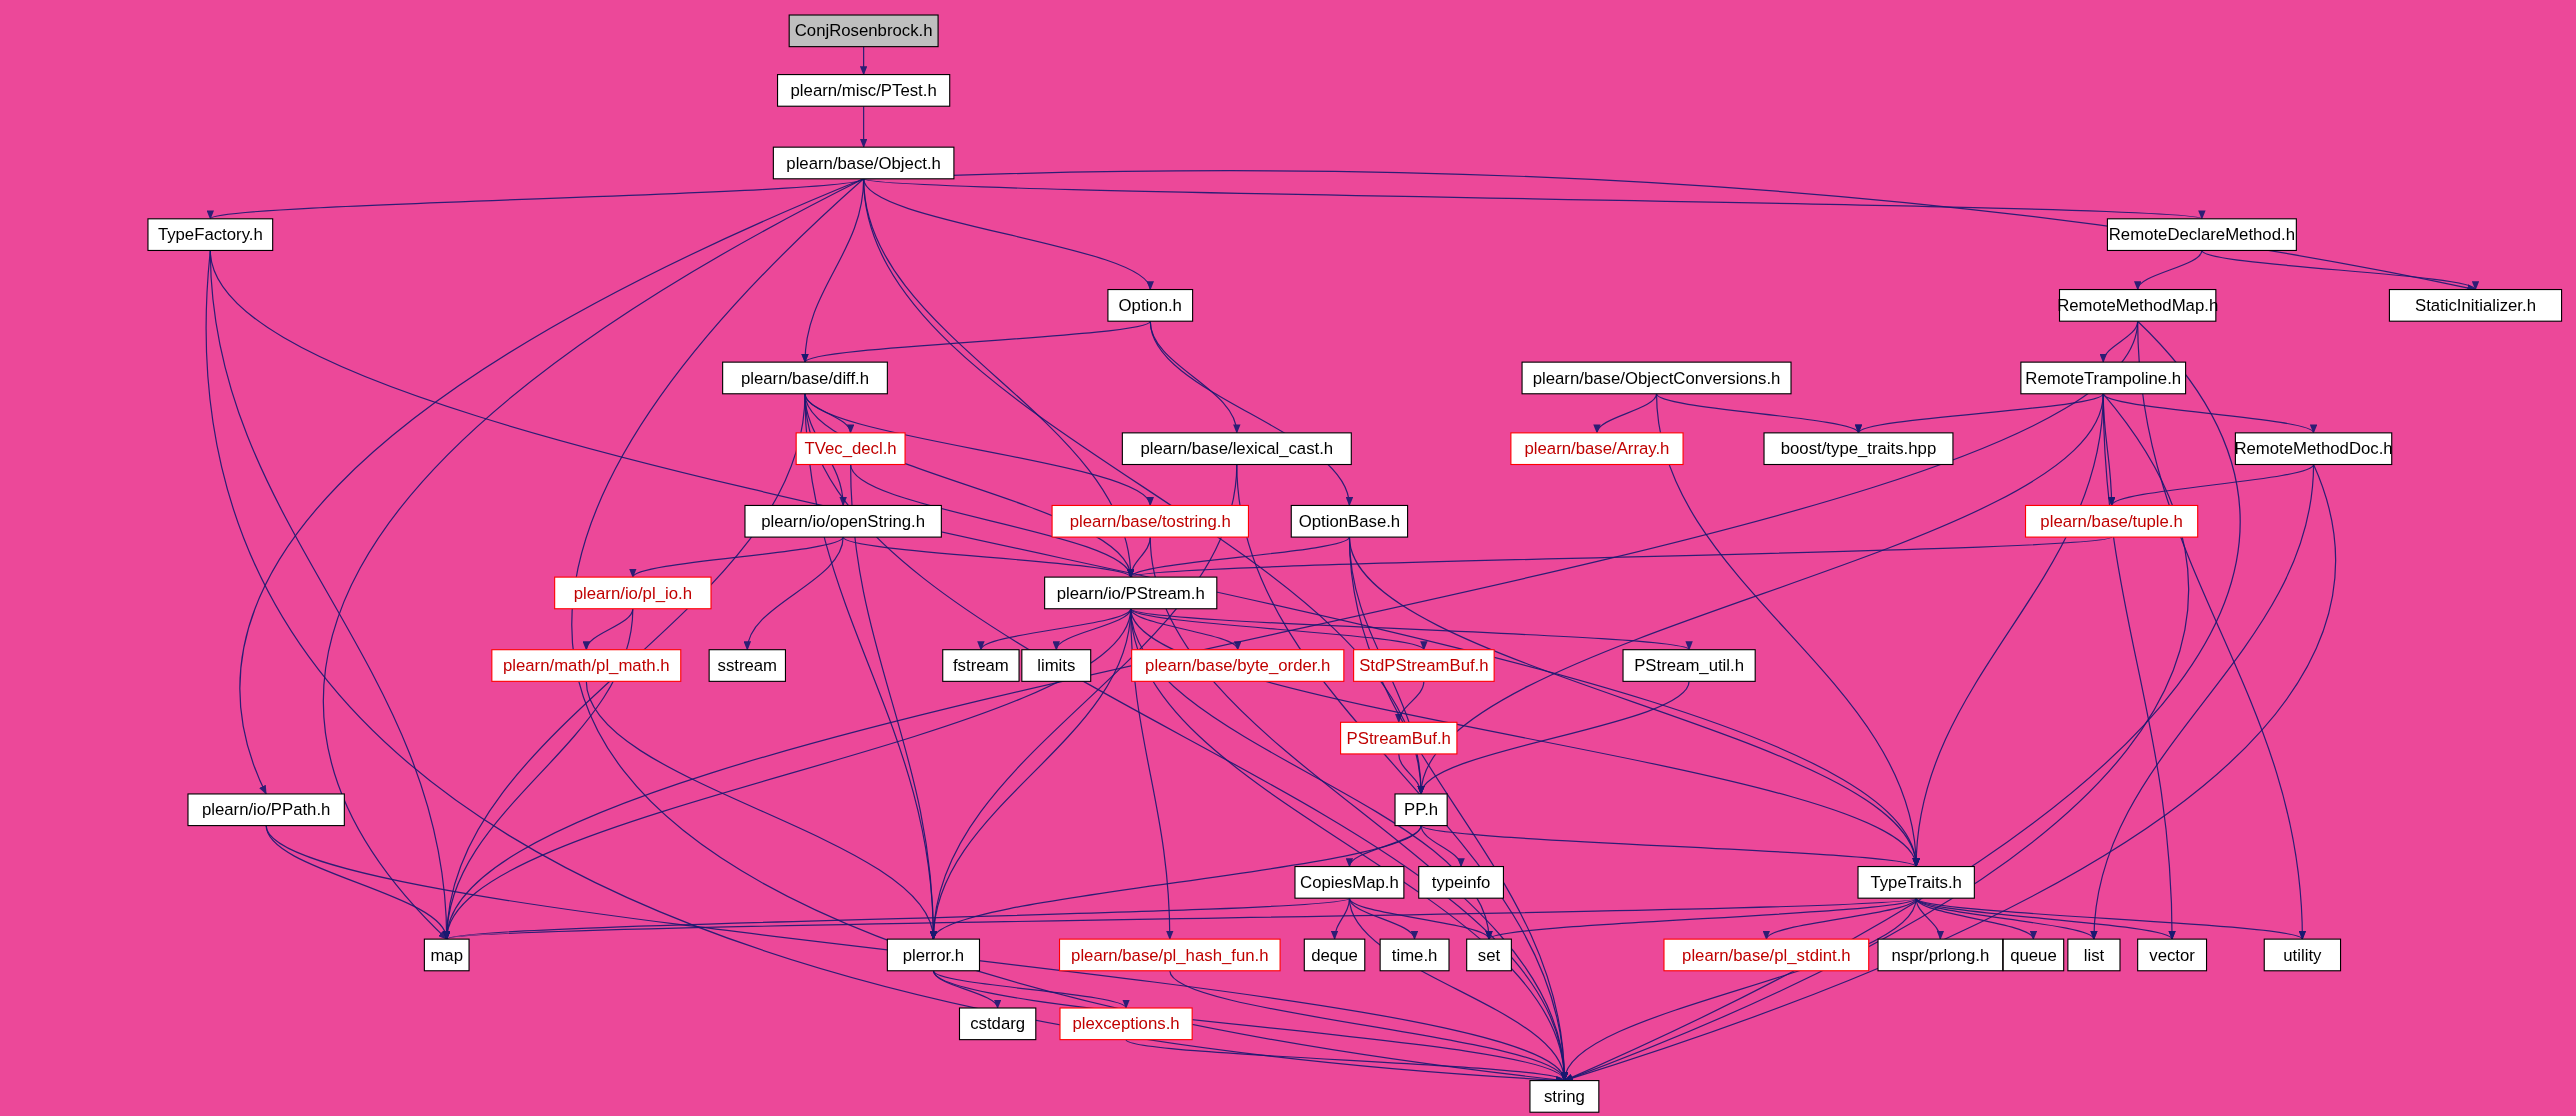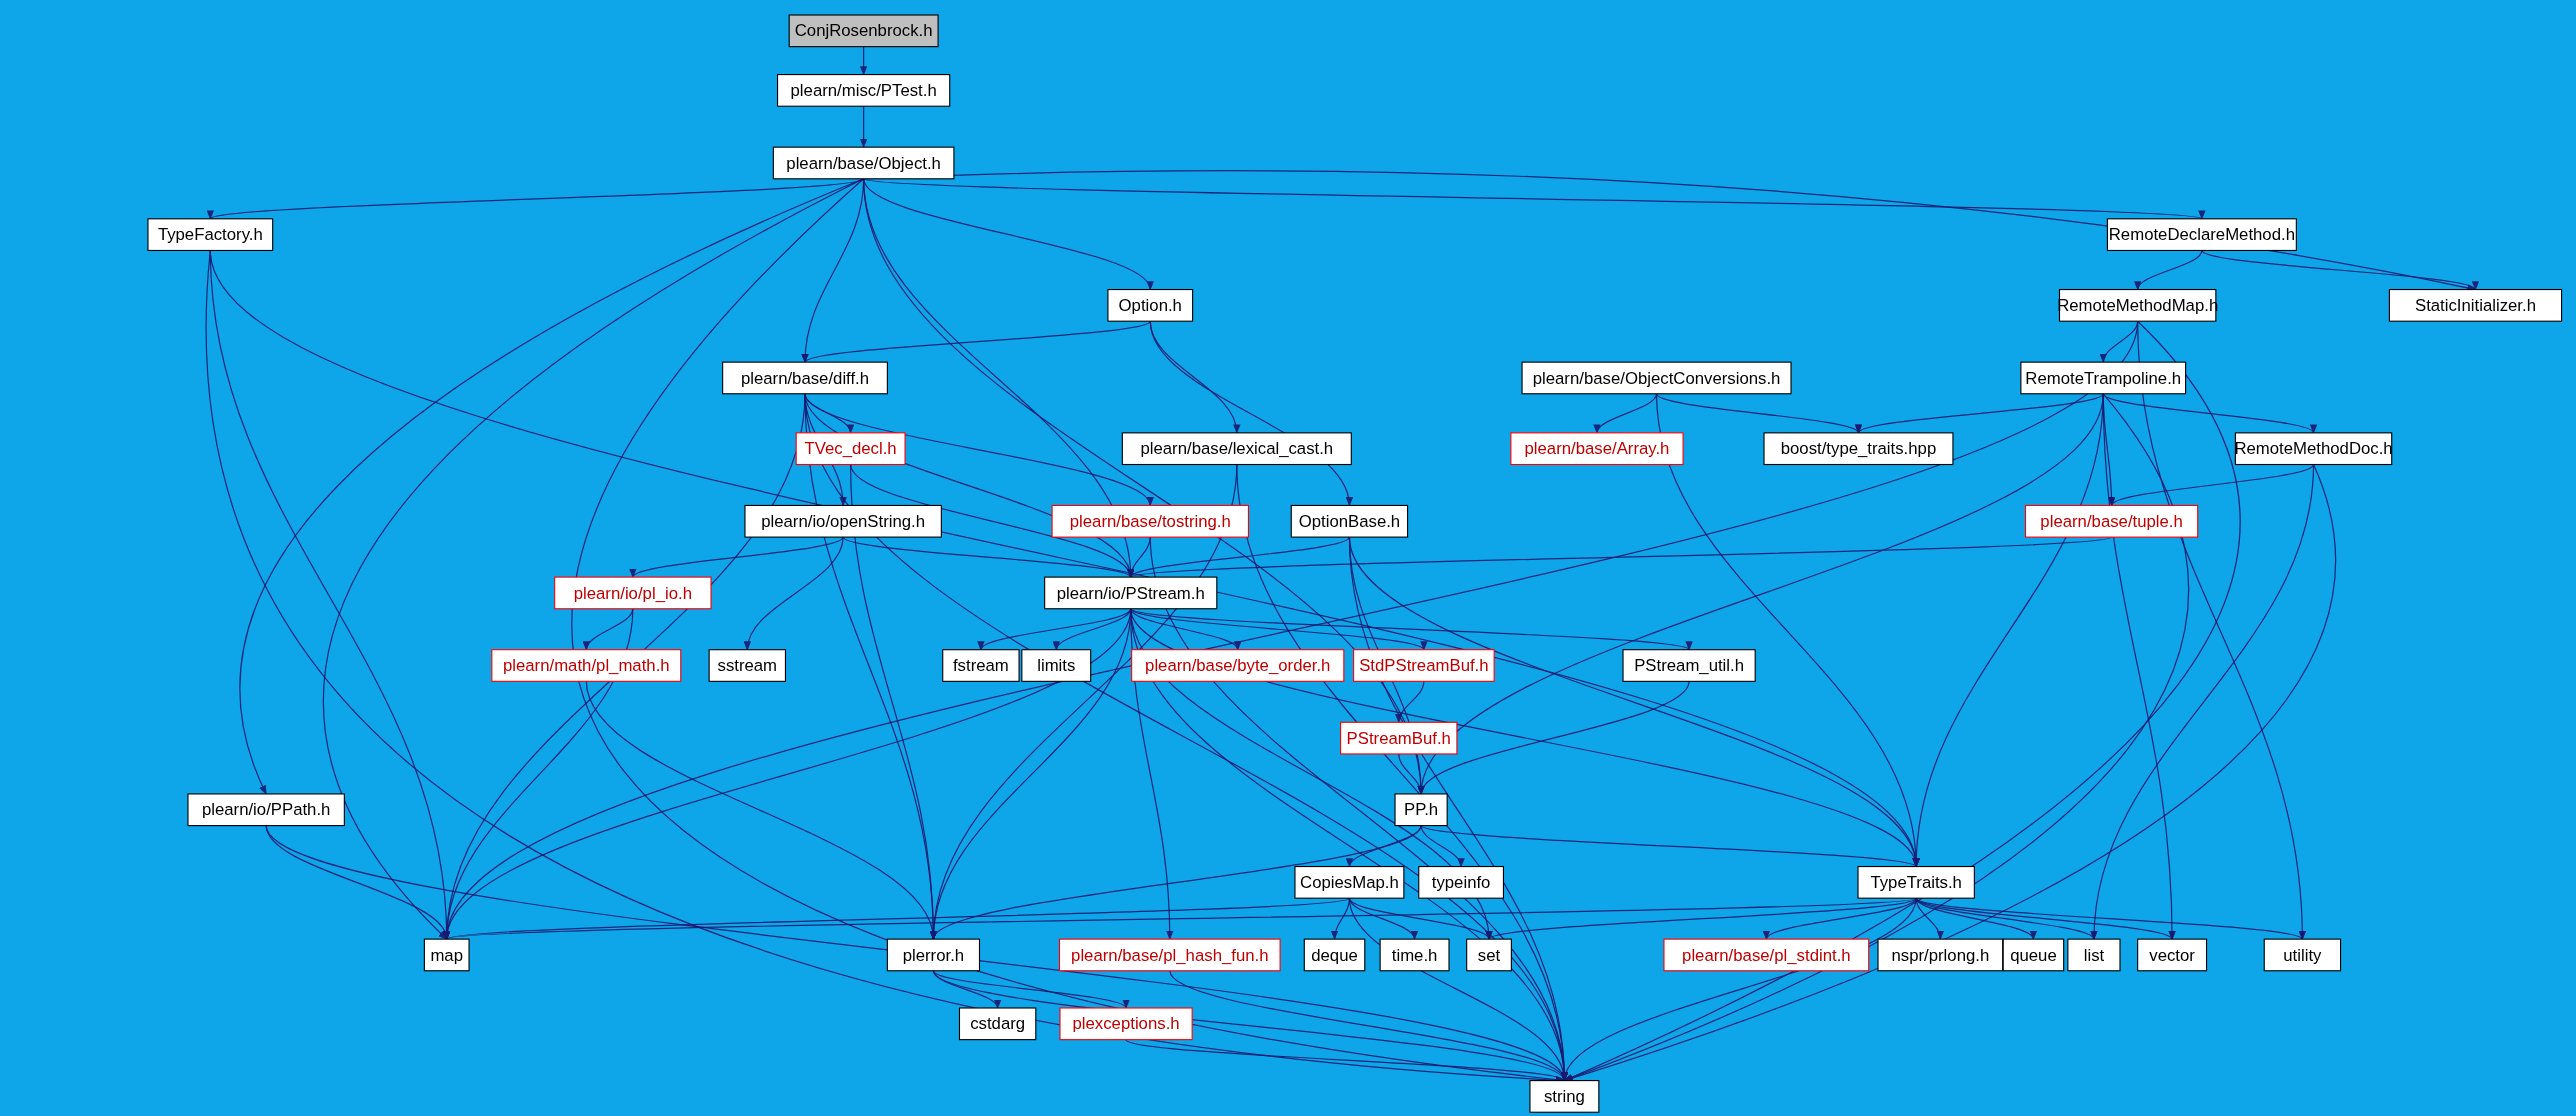--- a/index.html
+++ b/index.html
@@ -5,21 +5,21 @@
   html, body {
     margin: 0;
     padding: 0;
     background: #ffffff;
     font-family: "Liberation Sans", sans-serif;
   }
   #graph-wrap {
     position: relative;
     width: 2576px;
     height: 1117px;
-    background: #0ea5e9;
+    background: #ec4899;
     overflow: hidden;
   }
   svg { display: block; }
   .node-box {
     fill: #ffffff;
     stroke: #000000;
     stroke-width: 1.2;
   }
   .node-box.red { stroke: #ff0000; }
   .node-box.selected { fill: #bfbfbf; stroke: #000000; }

